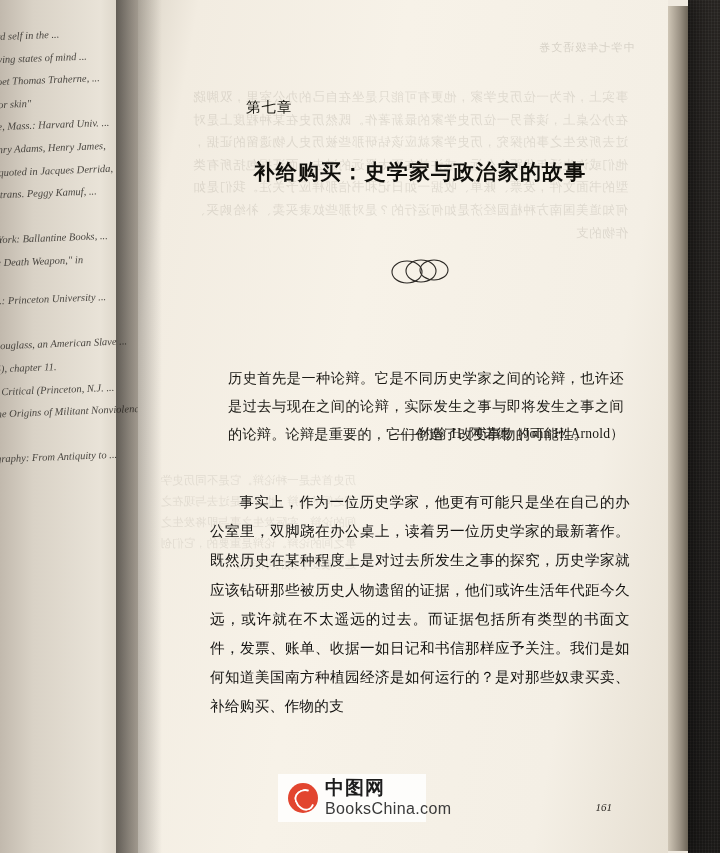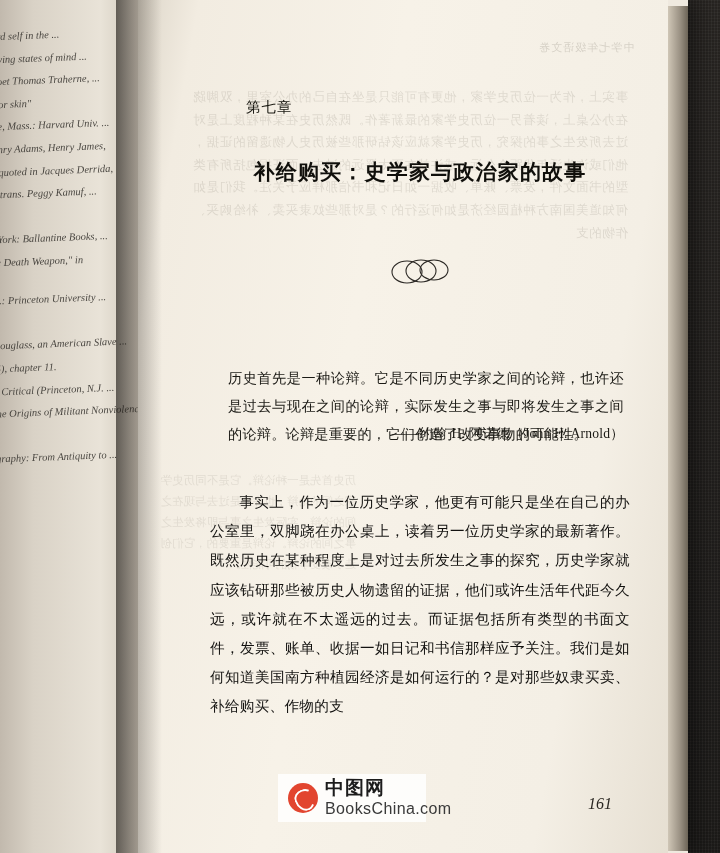--- a/index.html
+++ b/index.html
@@ -222,21 +222,21 @@
   }
   .body-text p {
     margin: 0;
     text-indent: 2em;
   }
 
   .folio {
     position: absolute;
     right: 18px;
     bottom: 40px;
-    font-size: 16px;
+    font-size: 11px;
     font-style: italic;
     color: #2a2722;
   }
 
   
   .watermark {
     position: absolute;
     left: 278px;
     top: 774px;
     width: 148px;

